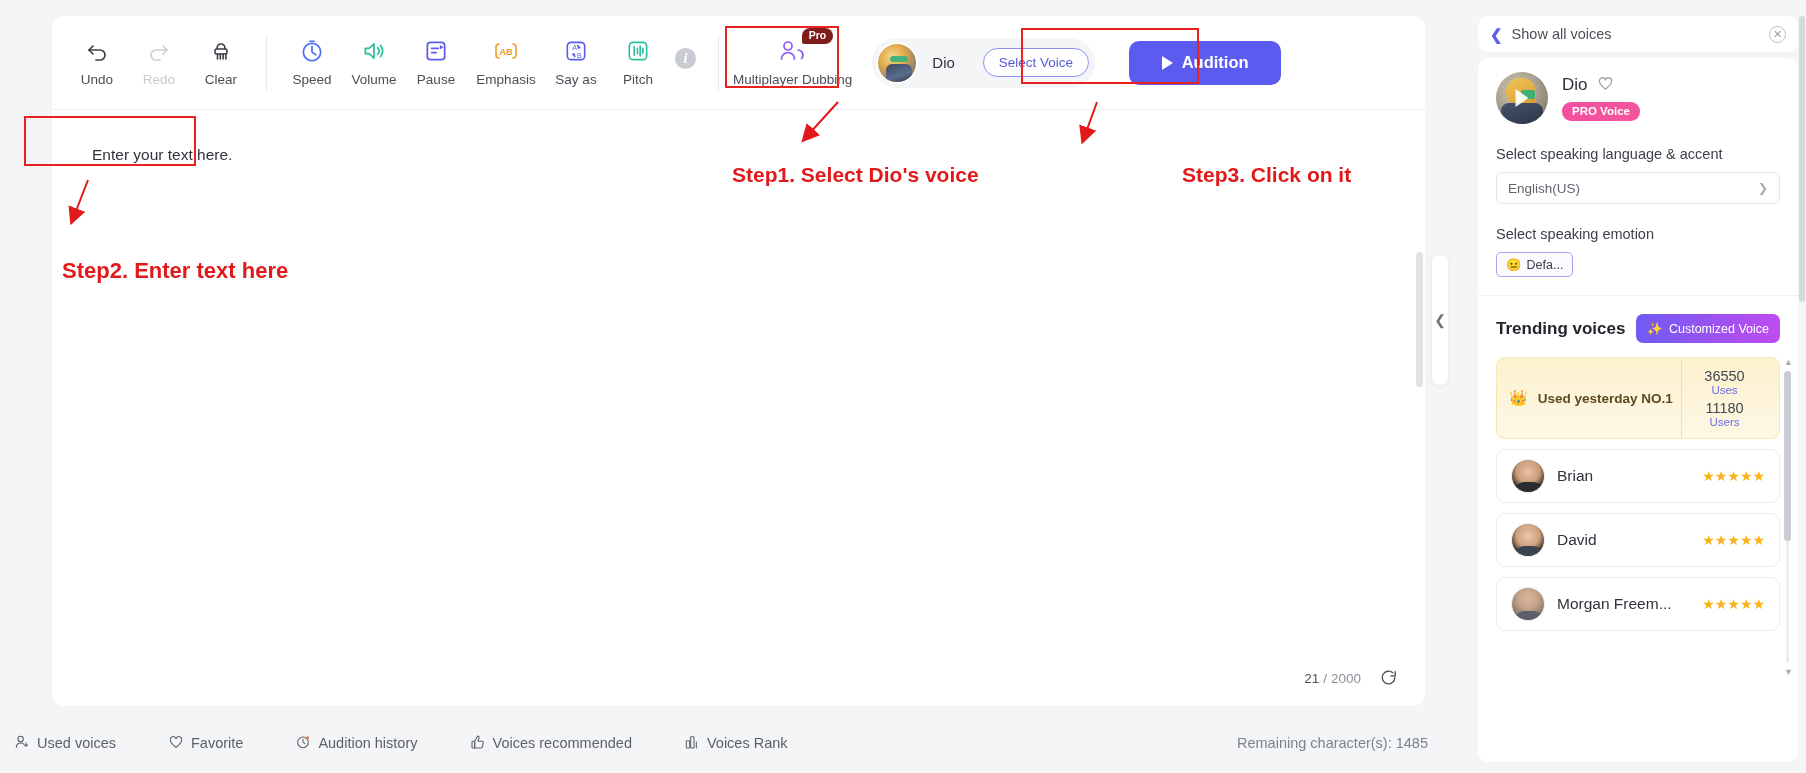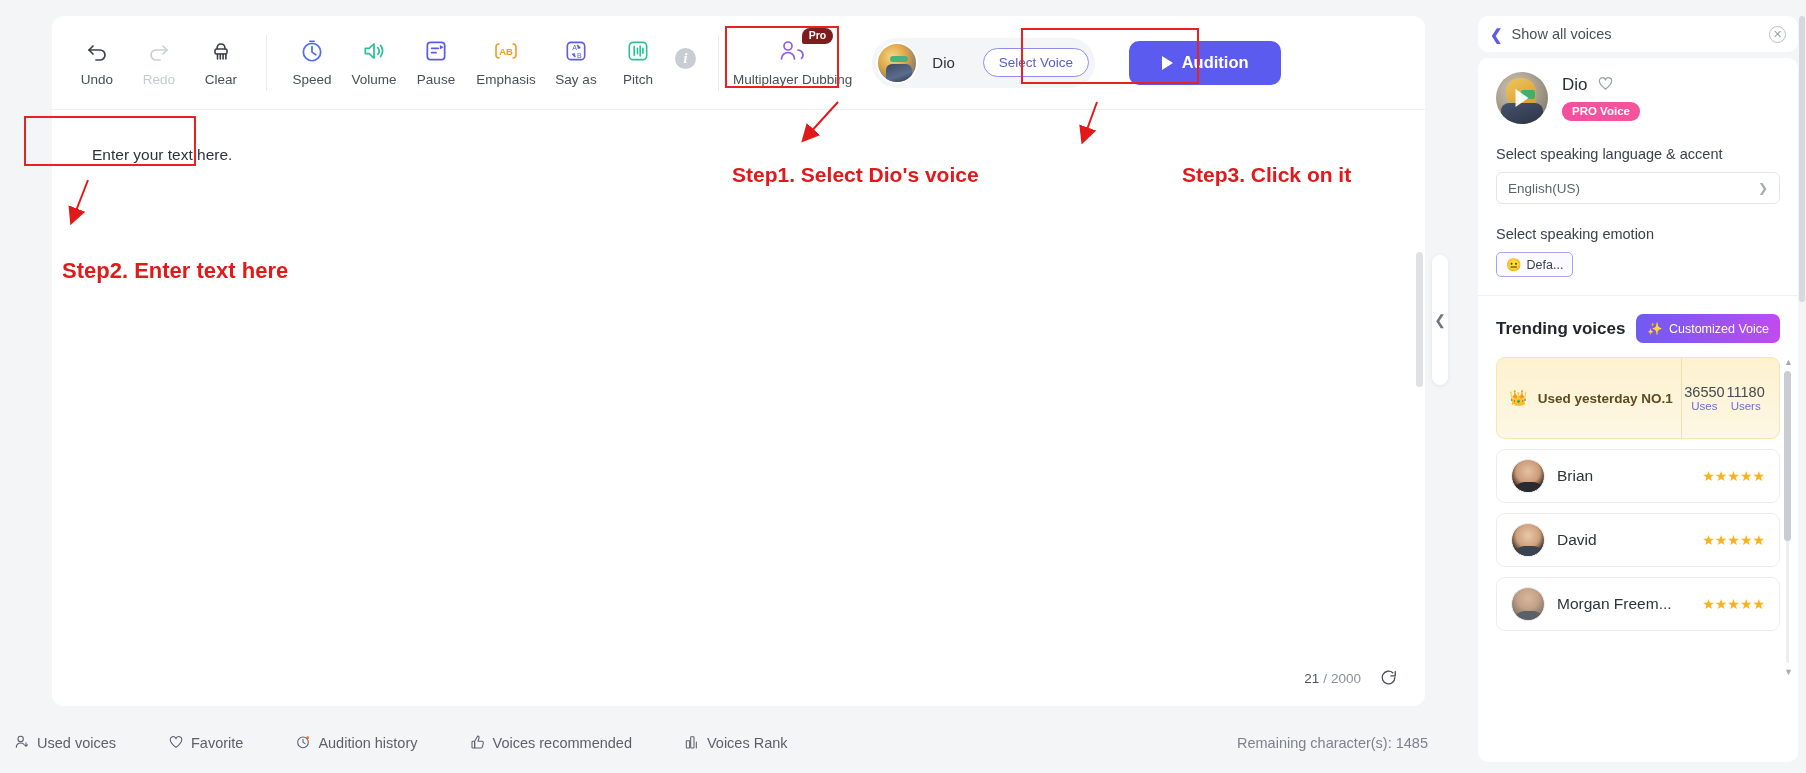--- a/index.html
+++ b/index.html
@@ -251,21 +251,21 @@
     height: 82px; background: linear-gradient(180deg,#fdf2cf 0%, #fdf7e4 100%);
     border-color: #f6e6b5; padding: 0 12px; align-items: stretch;
   }
   .feat-left { flex: 1; display: flex; flex-direction: column; justify-content: center; gap: 4px; }
   .feat-row { display: flex; align-items: center; gap: 10px; }
   .feat-name { font-size: 15.5px; color: #8a6a2a; }
   .crown { font-size: 15px; }
   .feat-sub { font-size: 13.5px; color: #5c4a22; font-weight: bold; }
   .feat-right {
     width: 86px; border-left: 1px solid #efdfb2;
-    display: flex; flex-direction: row; align-items: center; justify-content: center;
+    display: flex; flex-direction: column; align-items: center; justify-content: center;
     gap: 2px;
   }
   .stat-num { font-size: 14.5px; color: #45484f; }
   .stat-lbl { font-size: 11.5px; color: #6b6bdf; }
   .stat-group { text-align: center; margin: 1px 0; }
 
   .av {
     width: 34px; height: 34px; border-radius: 50%; flex: none;
     border: 1px solid #ededf0; overflow: hidden; position: relative;
     background: #e9eaee;

